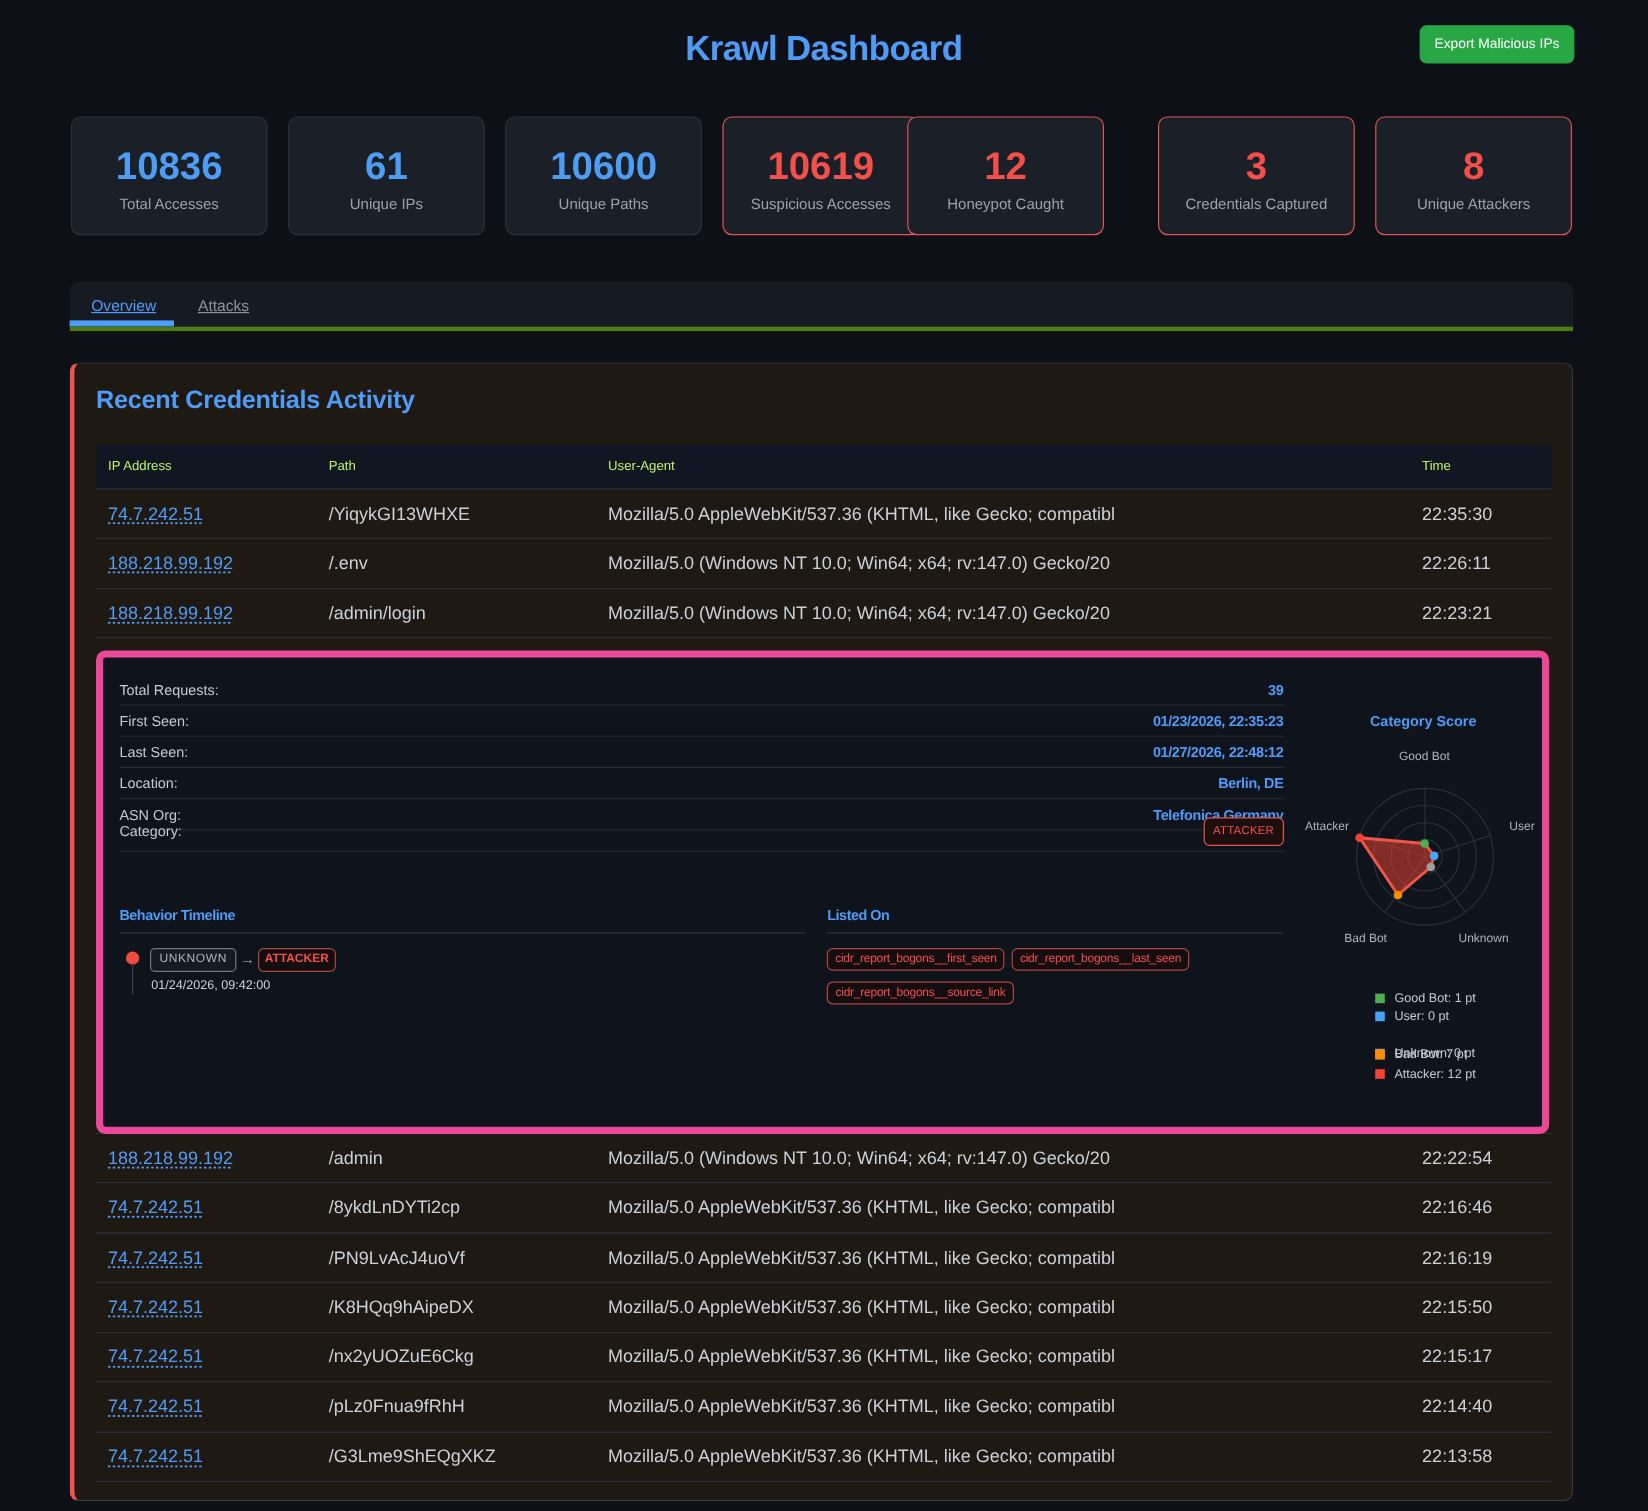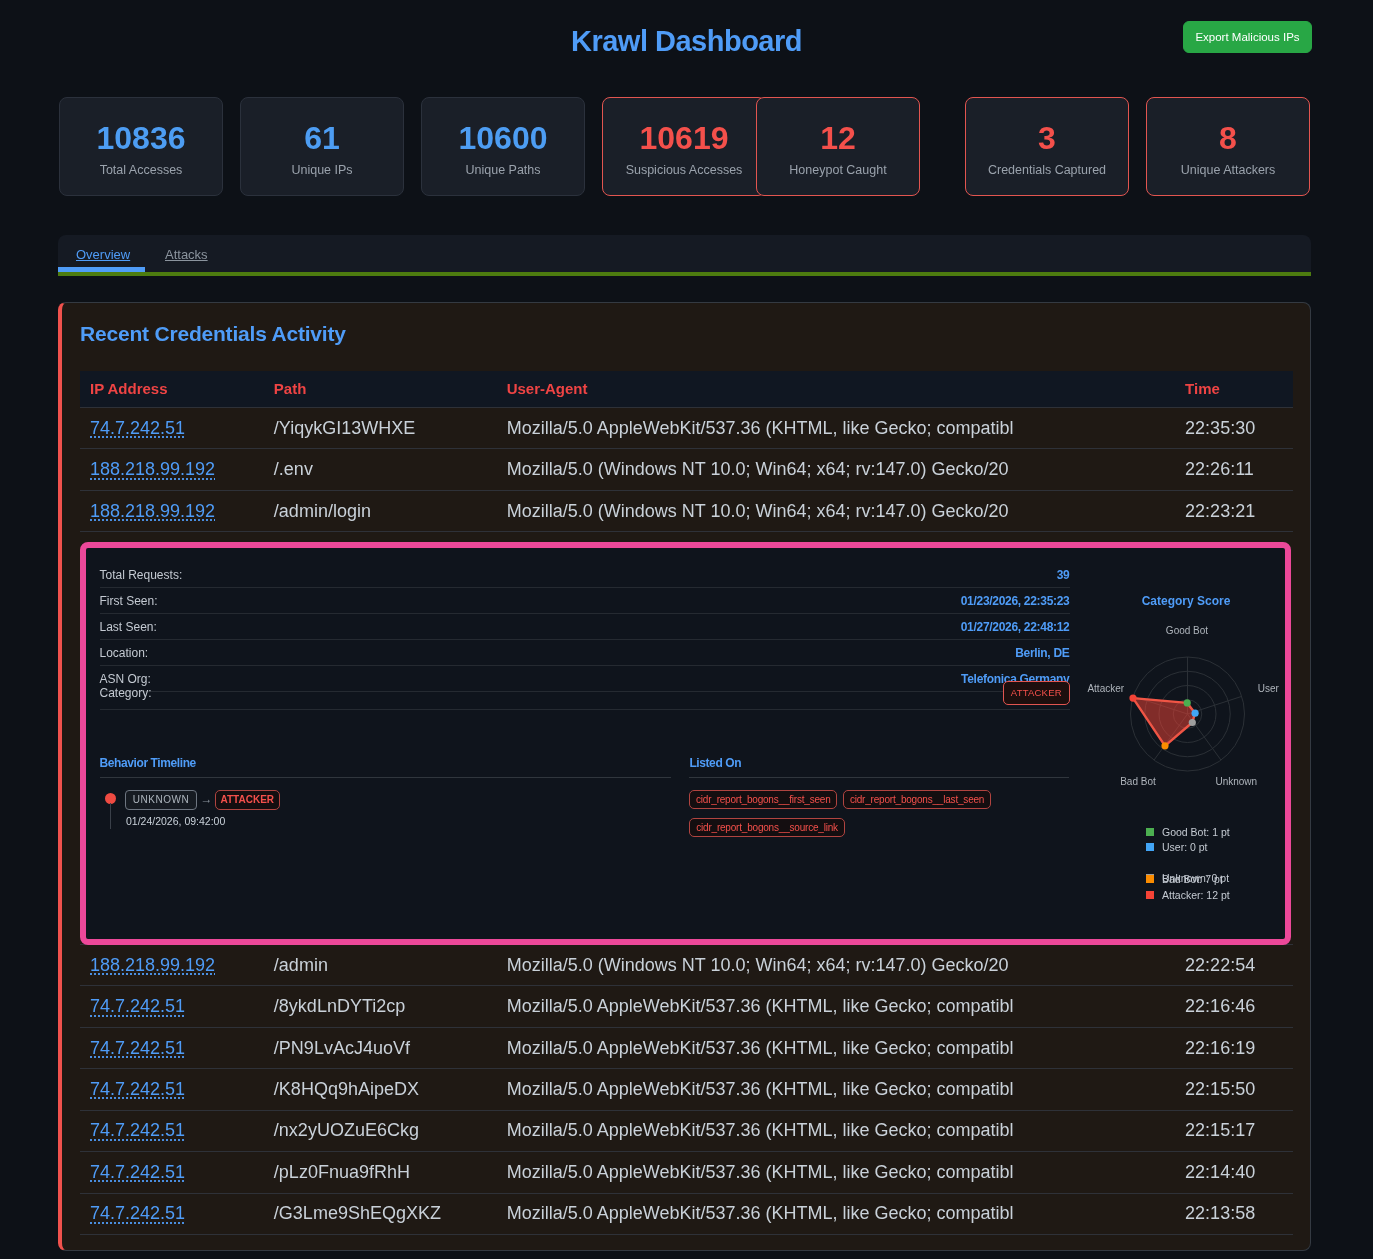--- a/index.html
+++ b/index.html
@@ -16,22 +16,22 @@
 
 .tabbar { position:absolute; left:58px; top:235px; width:1253px; height:41px; background:#151a23; border-radius:8px 8px 0 0; border-bottom:4px solid #4d7c0f; }
 .tab { position:absolute; top:0; height:37px; line-height:40px; font-size:13px; text-decoration:underline; }
 .tab.active { color:#4f9cf7; }
 .tab.inactive { color:#8b949e; }
 .tab-ind { position:absolute; left:0; bottom:0.5px; width:86.5px; height:5px; background:#4f9cf7; }
 
 .panel { position:absolute; left:58px; top:302px; width:1253px; height:949px; background:#1f1914; border:1px solid #343a42; border-left:4px solid #f0524d; border-radius:8px; }
 .panel h2 { position:absolute; font-size:21px; font-weight:bold; color:#4f9cf7; letter-spacing:-0.2px; }
 .tbl { position:absolute; left:17.5px; top:67.5px; width:1213px; }
-.trow { display:flex; height:41.45px; border-bottom:1px solid #2e3138; align-items:center; font-size:18px; color:#c9d1d9; }
-.trow.head { height:37.5px; background:#101722; border-bottom:1px solid #2e3138; font-size:15px; font-weight:bold; color:#ef4444; }
+.trow { display:flex; height:41.45px; border-bottom:1px solid #2e3138; align-items:center; font-size:15px; color:#c9d1d9; }
+.trow.head { height:37.5px; background:#101722; border-bottom:1px solid #2e3138; font-size:11px; font-weight:normal; color:#bef264; }
 .c1 { width:184px; padding-left:10.5px; }
 .c2 { width:233px; padding-left:10.5px; }
 .c3 { width:679px; padding-left:10.5px; }
 .c4 { width:118px; padding-left:10.5px; }
 a.ip { color:#4f9cf7; text-decoration:underline dotted; text-underline-offset:3px; }
 
 .detail-area { height:412.7px; padding-top:9.5px; border-bottom:1px solid #2e3138; }
 .detail { position:relative; margin-left:0.5px; width:1211px; height:403px; background:#0f141c; border:6px solid #ec4899; border-radius:8px;padding-left:32px; }
 .drow { position:absolute; left:13.5px; width:970px; height:26px; border-bottom:1px solid #252a31; display:flex; justify-content:space-between; align-items:center; font-size:12px; }
 .drow .dl { color:#c4cad2; }

